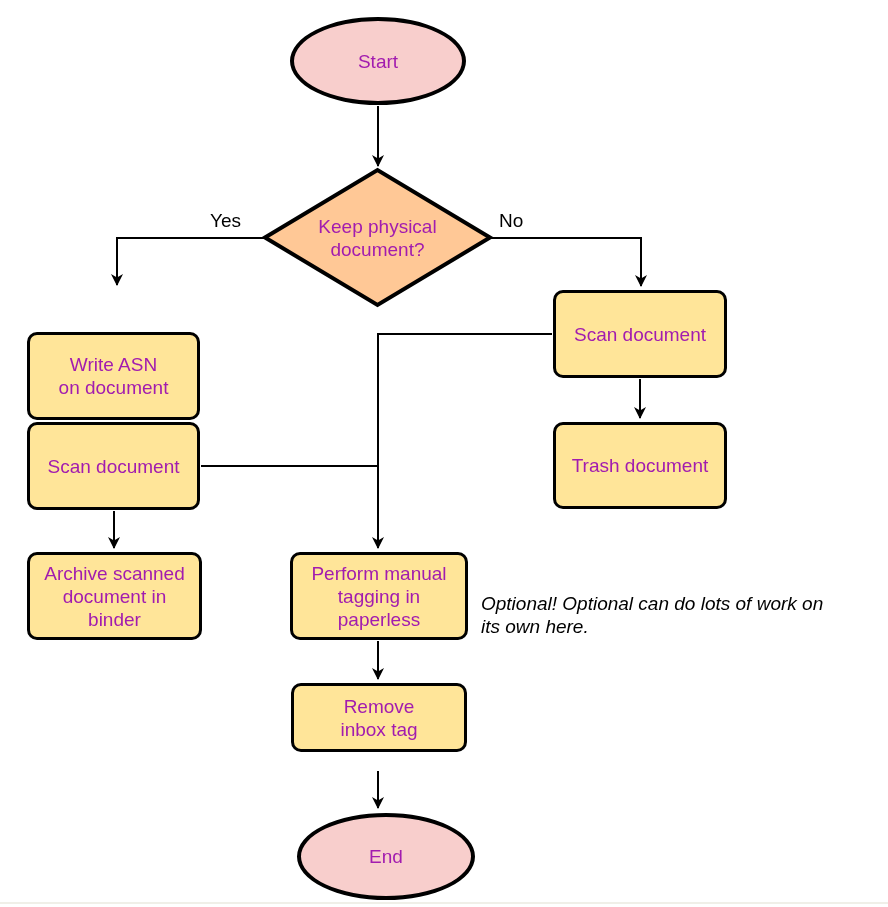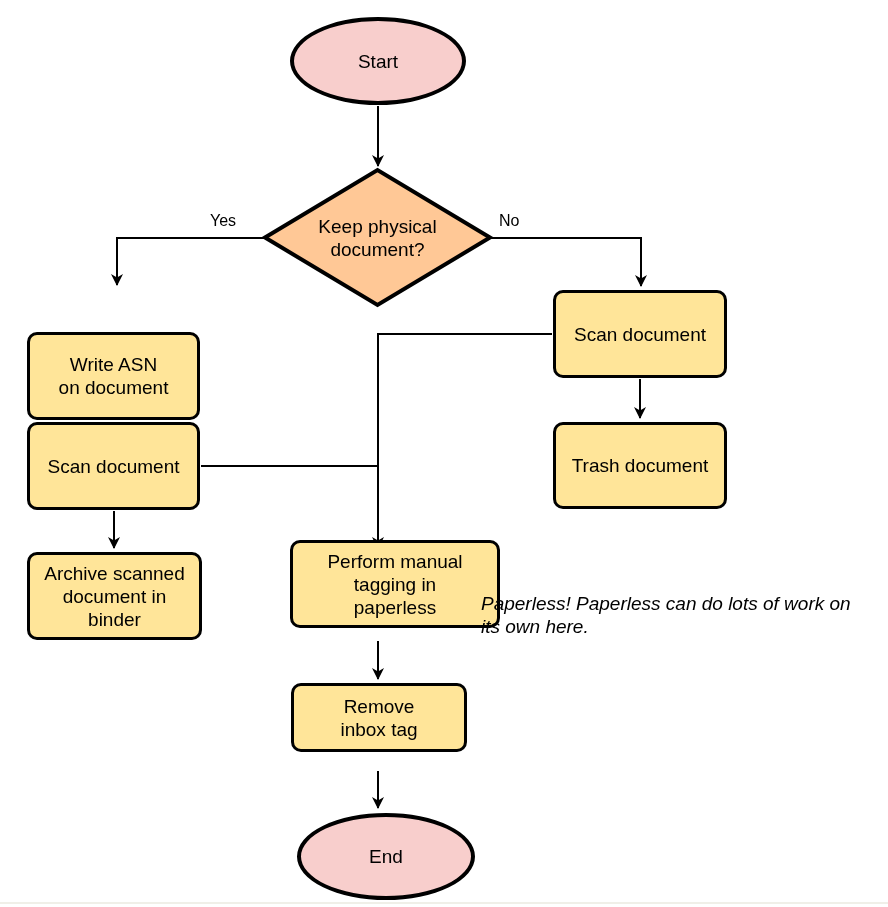--- a/index.html
+++ b/index.html
@@ -12,38 +12,38 @@
     color:#000;
   }
   svg.edge-layer{position:absolute;left:0;top:0;width:888px;height:907px;}
   .node{
     position:absolute;
     display:flex;align-items:center;justify-content:center;
     text-align:center;
     font-size:19px;line-height:23px;
     white-space:pre-line;
     box-sizing:border-box;
-    color:#000000;
+    color:#a21caf;
   }
   .process{
     background:#FFE599;
     border:3px solid #000;
     border-radius:10px;
   }
   .terminator{
     background:#F8CECC;
     border:4px solid #000;
     border-radius:50%;
   }
   .decision-label{
     background:transparent;
   }
   .edge-label{
     position:absolute;
-    font-size:16px;line-height:20px;
+    font-size:19px;line-height:20px;
     background:#fff;
     padding:0 2px;
   }
   .annotation{
     position:absolute;
     font-size:19px;line-height:23px;
     font-style:italic;
     white-space:pre-line;
   }
   .bottom-hairline{
@@ -103,36 +103,36 @@
   </div>
 
   <div class="node process" style="left:553px;top:290px;width:174px;height:88px;">
     <span>Scan document</span>
   </div>
 
   <div class="node process" style="left:553px;top:422px;width:174px;height:87px;">
     <span>Trash document</span>
   </div>
 
-  <div class="node process" style="left:290px;top:540px;width:210px;height:88px;">
+  <div class="node process" style="left:290px;top:552px;width:178px;height:88px;">
     <span>Perform manual
 tagging in
 paperless</span>
   </div>
 
   <div class="node process" style="left:291px;top:683px;width:176px;height:69px;">
     <span>Remove
 inbox tag</span>
   </div>
 
   <div class="node terminator" style="left:297px;top:813px;width:178px;height:87px;">
     <span>End</span>
   </div>
 
   <div class="edge-label" style="left:208px;top:211px;">Yes</div>
   <div class="edge-label" style="left:497px;top:211px;">No</div>
 
-  <div class="annotation" style="left:481px;top:592px;width:408px;">Paperless! Paperless can do lots of work on
+  <div class="annotation" style="left:481px;top:592px;width:408px;">Optional! Optional can do lots of work on
 its own here.</div>
 
   <div class="bottom-hairline"></div>
 
 </div>
 
 </body></html>

